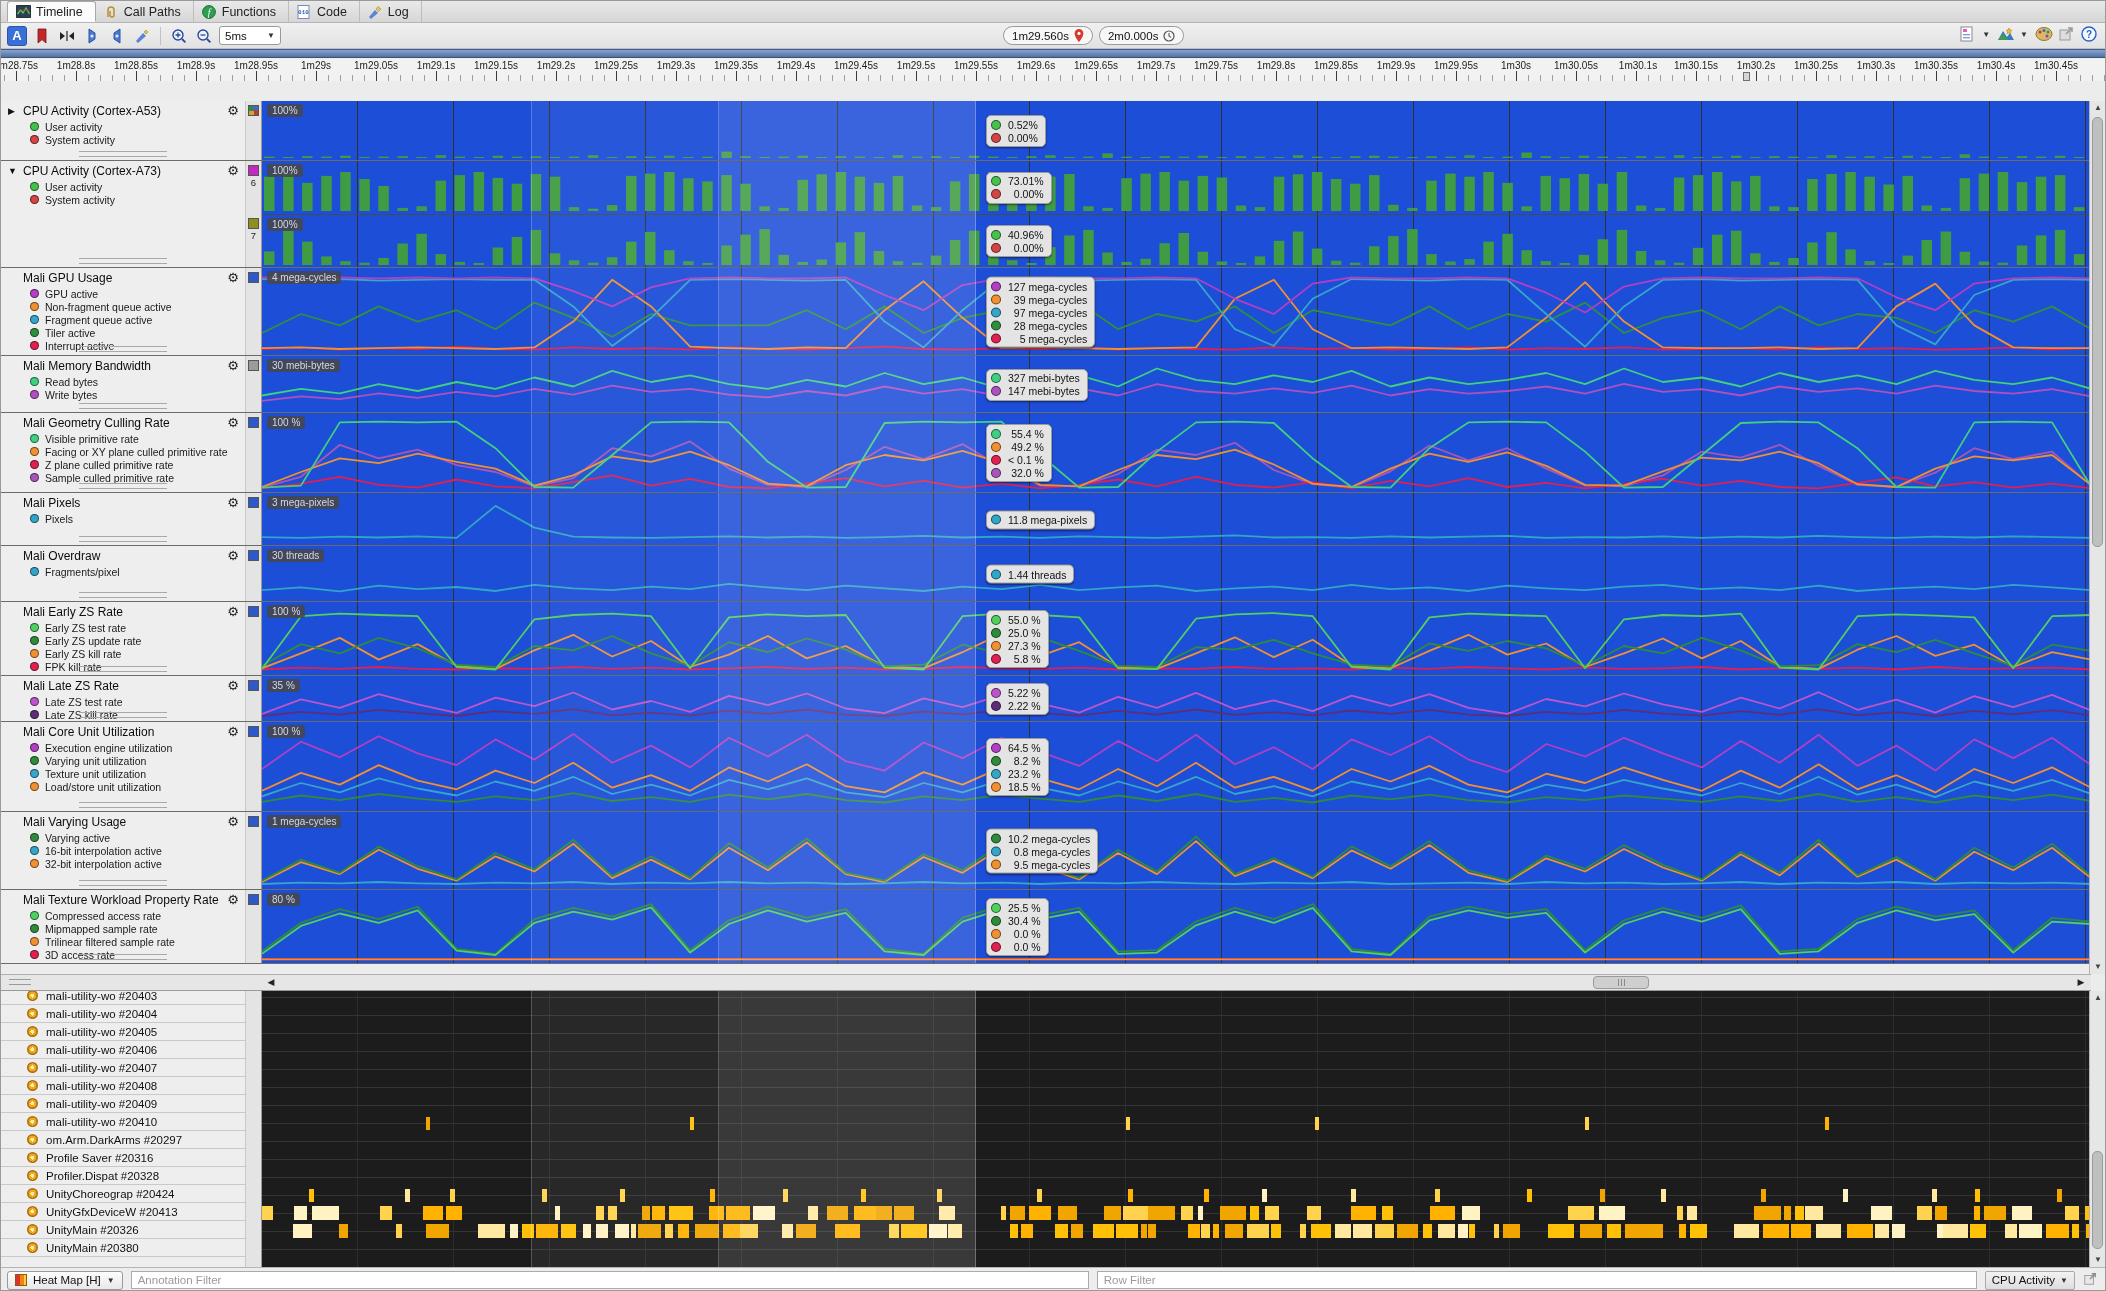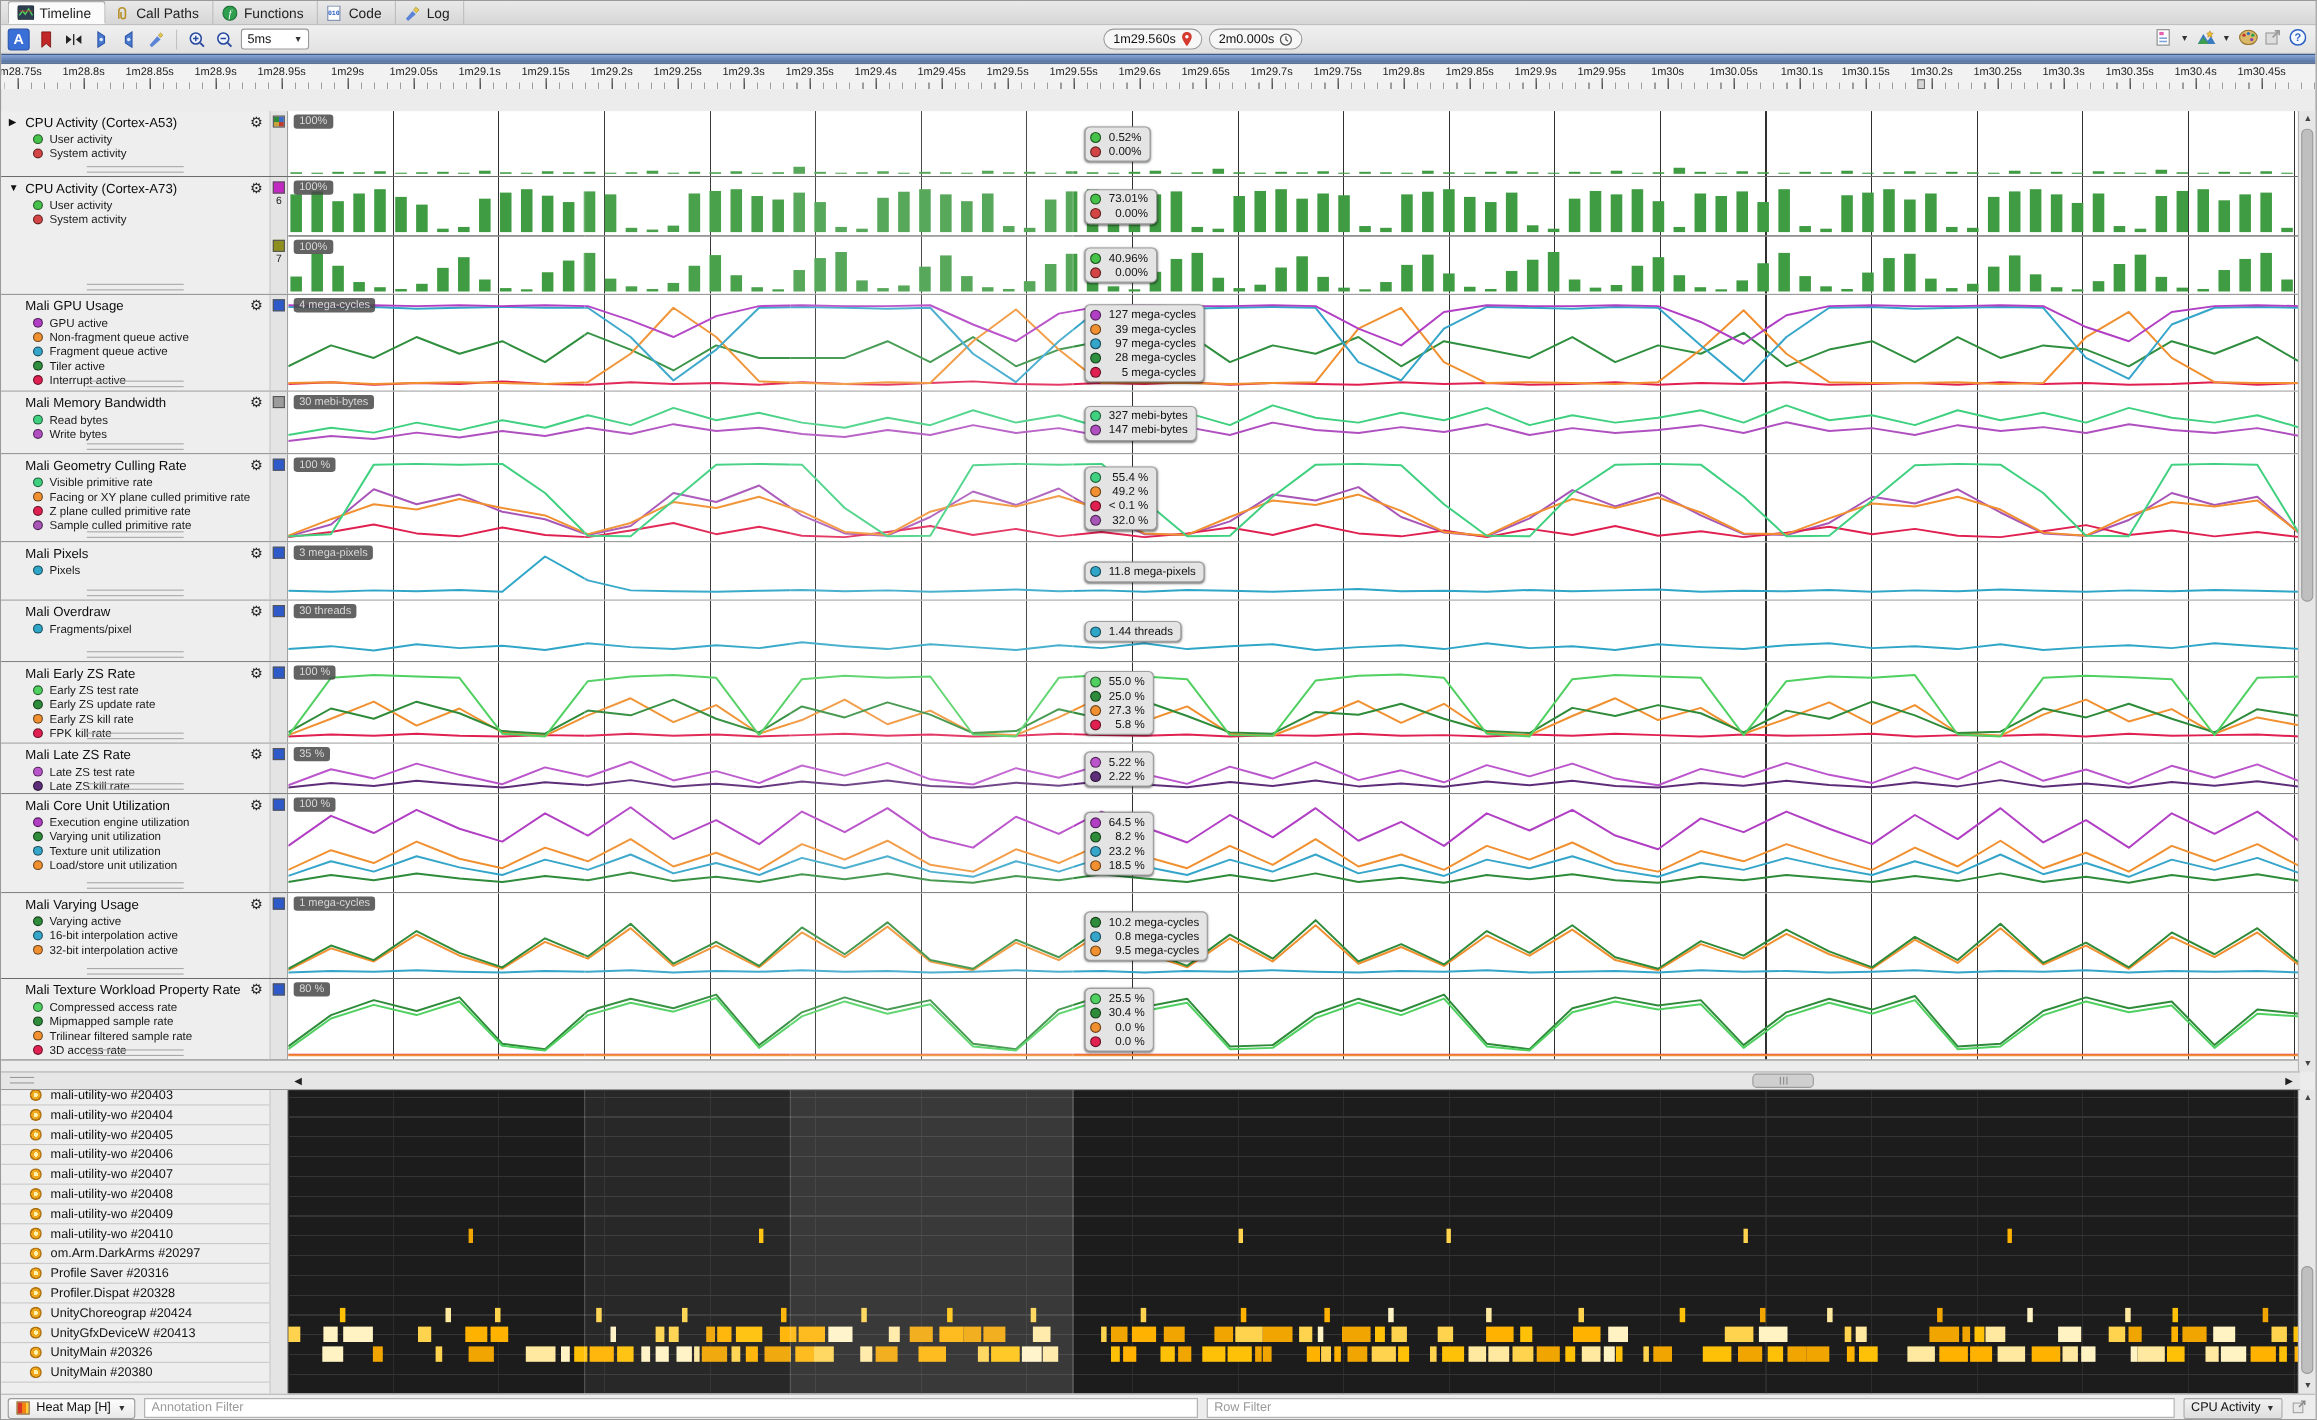--- a/index.html
+++ b/index.html
@@ -51,21 +51,21 @@
   .sb-title-row { display:flex; align-items:flex-start; }
   .sb-title { font-size:12px; color:#0c0c0c; flex:1 1 auto; line-height:14px; }
   .gear { font-size:13px; color:#222; line-height:13px; margin-right:2px; }
   .legend { margin-top:2px; }
   .li { display:flex; align-items:center; gap:6px; padding-left:7px; height:13px; }
   .dot { width:9px; height:9px; border-radius:50%; border:1px solid rgba(0,0,0,.55); flex:0 0 auto; }
   .li span { font-size:10.5px; color:#1a1a1a; white-space:nowrap; }
   .chipcol { width:17px; background:#e4e4e4; border-left:1px solid #c9c9c9; border-right:1px solid #9a9a9a; position:relative; }
   .swatch { position:absolute; left:2px; width:11px; height:11px; border:1px solid #555; }
   .swatch-num { position:absolute; left:2px; width:11px; text-align:center; font-size:9.5px; color:#222; }
-  .ccanvas { position:relative; flex:1 1 auto; background:#ffffff; overflow:hidden; }
+  .ccanvas { position:relative; flex:1 1 auto; background:#1d4ed8; overflow:hidden; }
   .track { position:relative; width:100%; background-image:repeating-linear-gradient(90deg,transparent 0 95px,#303030 95px 96px); }
   .track + .track { border-top:1px solid #4a4a4a; }
   .track svg { position:absolute; left:0; top:0; }
   .unit-chip { position:absolute; left:5px; top:3px; background:rgba(72,72,72,.85); color:#d8d8d8; font-size:10px; padding:1px 5px; border-radius:3px; z-index:4; }
   .readout { position:absolute; left:724px; top:50%; transform:translateY(-50%); background:#e4e4e4; border:1px solid #9d9d9d; border-radius:5px; padding:2px 7px 2px 4px; z-index:5; display:grid; grid-template-columns:14px auto; grid-auto-rows:13px; align-items:center; box-shadow:0 1px 2px rgba(0,0,0,.5); }
   .readout .dot { width:10px; height:10px; }
   .readout i { font-style:normal; font-size:10.5px; color:#111; text-align:right; white-space:nowrap; padding-left:3px; }
   .band { position:absolute; top:0; bottom:0; pointer-events:none; z-index:3; }
   .band.a { left:269px; width:187px; background:rgba(255,255,255,.055); border-left:1px solid rgba(255,255,255,.22); }
   .band.b { left:456px; width:258px; background:rgba(255,255,255,.13); border-left:1px solid rgba(255,255,255,.18); border-right:1px solid rgba(255,255,255,.28); }

